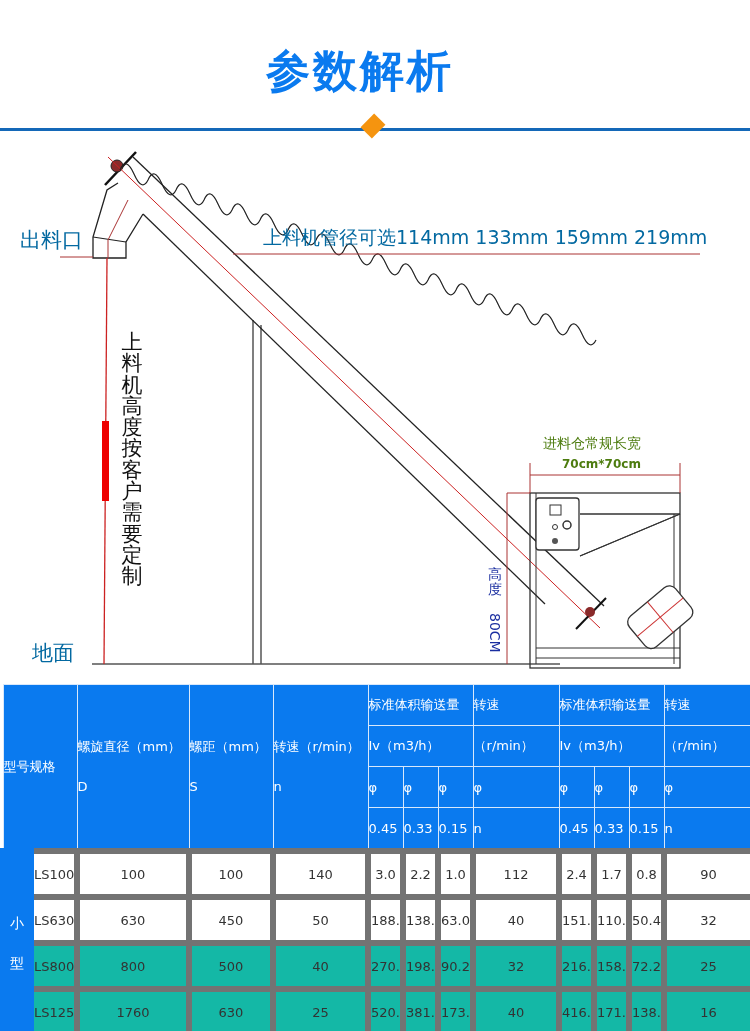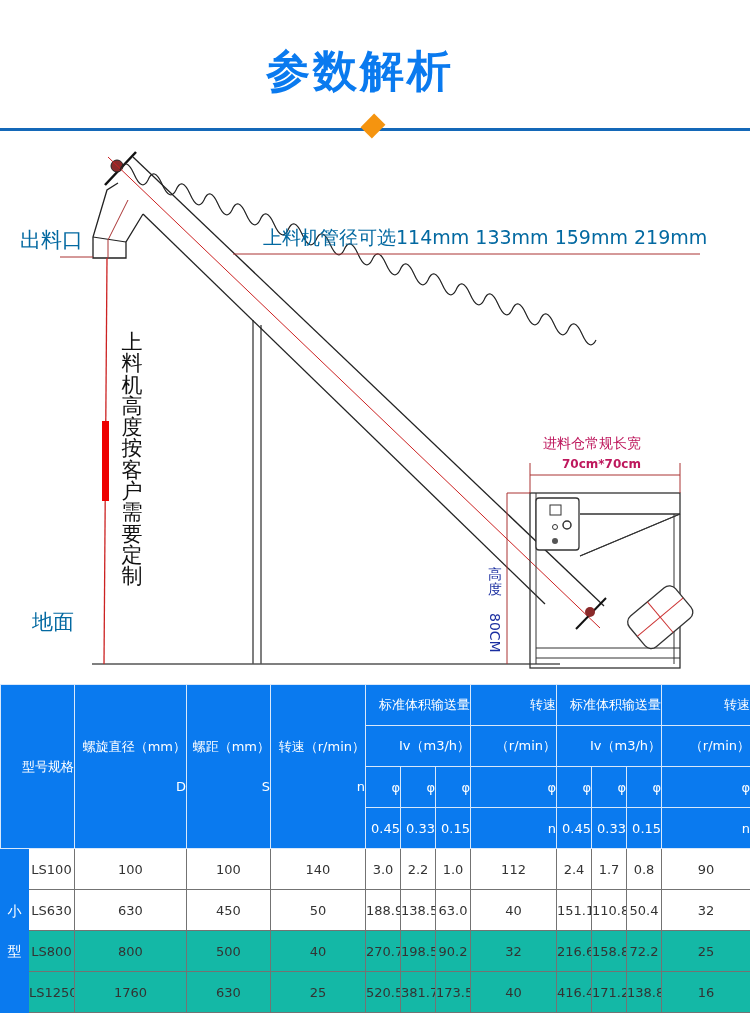--- a/index.html
+++ b/index.html
@@ -8,36 +8,36 @@
     position: absolute; left: 0; top: 42px; width: 720px; text-align: center;
     font-size: 44px; font-weight: bold; color: #0a7aef; letter-spacing: 3px;
   }
   .divider { position: absolute; left: 0; top: 128px; width: 750px; height: 3px; background: #1468b8; }
   .diamond {
     position: absolute; left: 365px; top: 118px; width: 16px; height: 16px;
     background: #f5940f; transform: rotate(45deg) scaleY(1.2);
   }
   .diagram { position: absolute; left: 0; top: 140px; width: 750px; height: 530px; }
   .lbl { position: absolute; color: #0369a1; font-size: 21px; line-height: 1; }
-  .lbl-blue { position: absolute; color: #be185d; font-size: 14px; line-height: 1; }
+  .lbl-blue { position: absolute; color: #4d7c0f; font-size: 14px; line-height: 1; }
   .vtext { position: absolute; left: 118px; top: 332px; width: 28px; font-size: 21px; color: #111; line-height: 21.3px; text-align: center; }
   .vtext span { display: block; }
   .vtext-blue { position: absolute; left: 486px; top: 567px; color: #1a2ea0; font-size: 14px; line-height: 15px; width: 18px; text-align: center; }
   .vtext-blue .rot { display: block; transform: rotate(90deg); white-space: nowrap; margin-top: 16px; transform-origin: 8px 8px; }
 
   table.spec {
     position: absolute; left: 0; top: 684px; width: 750px; border-collapse: collapse;
     font-family: "DejaVu Sans", "Liberation Sans", sans-serif; table-layout: fixed;
   }
   table.spec th {
     background: #0a7aef; color: #ffffff; font-weight: normal; font-size: 13px;
-    border: 1px solid #d8e8fb; text-align: right; padding: 0; height: 40px;
+    border: 1px solid #d8e8fb; text-align: left; padding: 0; height: 40px;
   }
   table.spec td {
-    font-size: 13px; color: #333; text-align: center; border: 1px solid #737373;
+    font-size: 13px; color: #333; text-align: center; border: 6px solid #737373;
     height: 40px; padding: 0; white-space: nowrap; overflow: hidden;
   }
   table.spec td.group { background: #0a7aef; color: #fff; border-color: #0a7aef; font-size: 14px; line-height: 40px; }
   table.spec tr.alt td:not(.group) { background: #14b8a6; }
   .two-line div { line-height: 40px; }
 </style>
 </head>
 <body>
 
 <div class="title">参数解析</div>
@@ -119,21 +119,21 @@
       <span>度</span>
       <span>按</span>
       <span>客</span>
       <span>户</span>
       <span>需</span>
       <span>要</span>
       <span>定</span>
       <span>制</span>
     </span>
 </div>
-<div class="lbl" style="left:32px;top:612px;">地面</div>
+<div class="lbl" style="left:32px;top:643px;">地面</div>
 <div class="lbl-blue" style="left:543px;top:436px;">进料仓常规长宽</div>
 <div class="lbl-blue" style="left:562px;top:458px;font-size:12px;font-weight:bold;">70cm*70cm</div>
 <div class="vtext-blue">
   <span id="vt2"><span style="display: block;">高</span><span style="display: block;">度</span><span class="rot">80CM</span></span>
 </div>
 
 <table class="spec">
   <colgroup>
     <col style="width:28px">
       <col style="width:46px">

